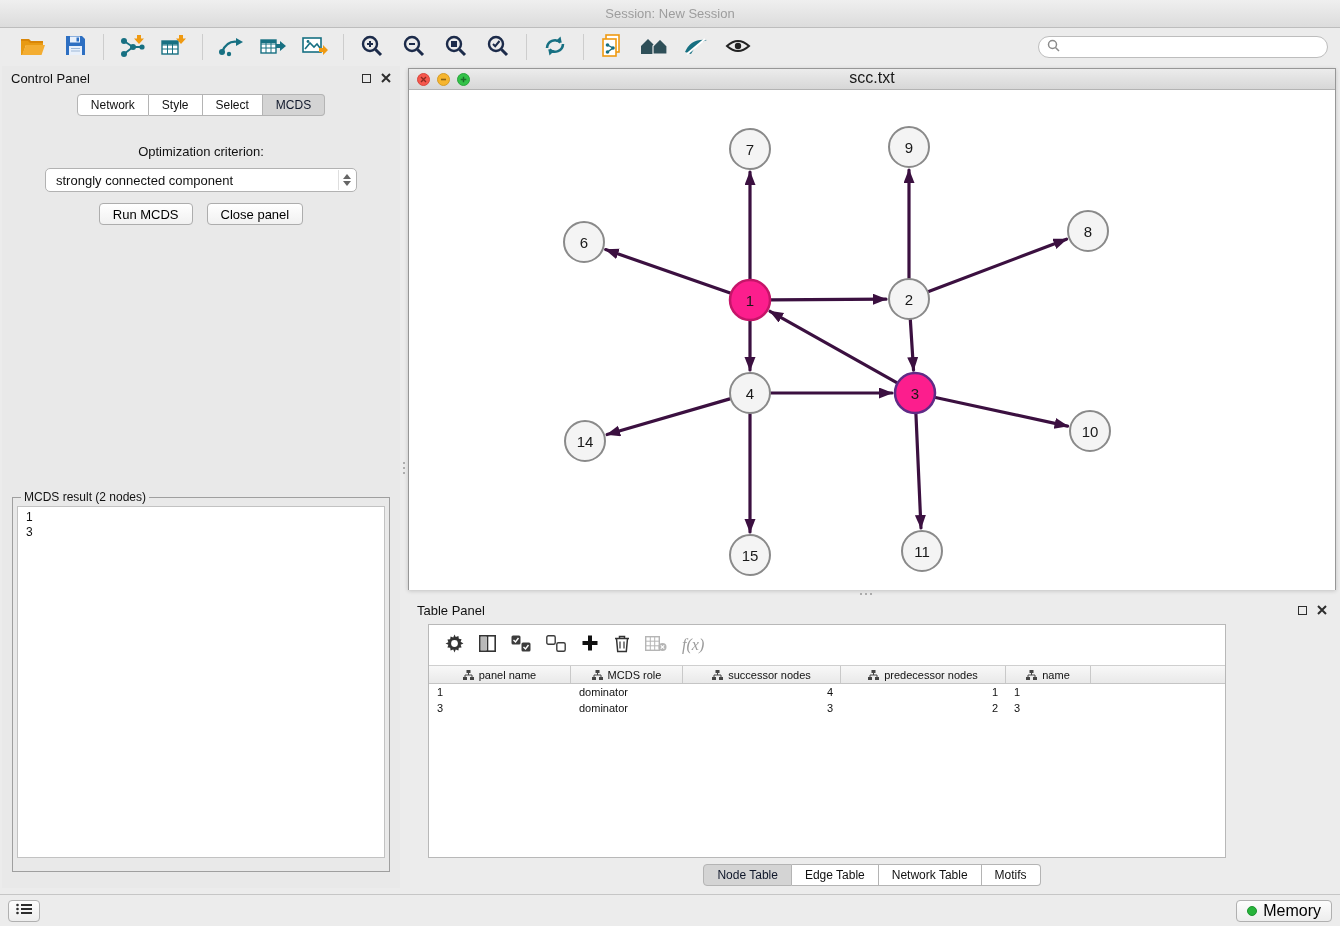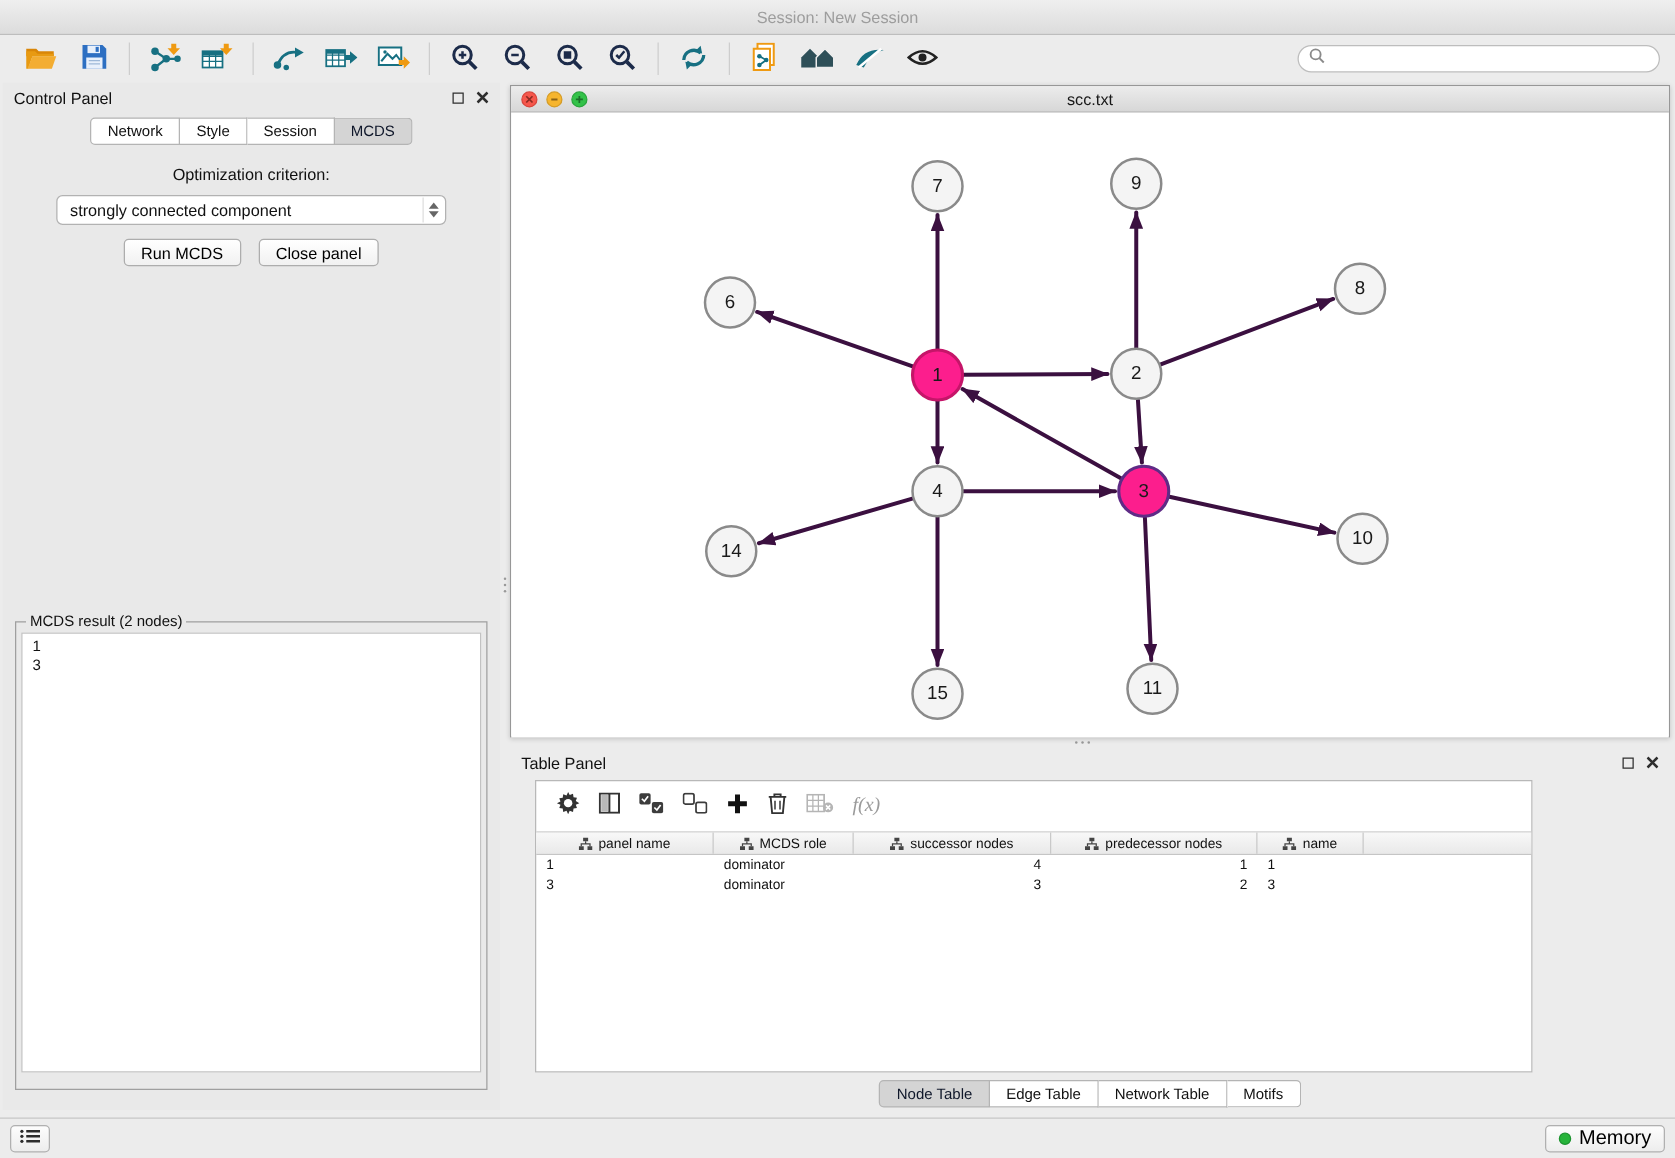--- a/index.html
+++ b/index.html
@@ -20,39 +20,39 @@
 
   
   .control-panel{position:absolute;left:2px;top:66px;width:398px;height:822px;background:#e9e9e9}
   .panel-header{height:24px;display:flex;align-items:center;padding:0 9px;font-size:13px}
   .panel-btns{margin-left:auto;display:flex;gap:10px;align-items:center}
   .seg-tabs{display:flex;justify-content:center;margin:4px 0 0}
   .seg-tab{font-size:12px;padding:3px 13px;background:#fff;border:1px solid #b4b4b4;border-left:none;cursor:default}
   .seg-tab:first-child{border-left:1px solid #b4b4b4;border-radius:4px 0 0 4px}
   .seg-tab:last-child{border-radius:0 4px 4px 0}
   .seg-active{background:#d4d4d4;color:#0f172a}
-  .opt-label{text-align:center;font-size:13px;margin-top:16px}
+  .opt-label{text-align:center;font-size:13px;margin-top:28px}
   .dropdown{position:relative;margin:9px auto 0;width:312px;height:24px;background:#fff;border:1px solid #b2b2b2;
     border-radius:5px;font-size:13px;display:flex;align-items:center;padding:0 26px 0 10px}
   .dd-control{position:absolute;right:1px;top:1px;bottom:1px;width:17px;display:flex;flex-direction:column;
     align-items:center;justify-content:center;gap:2px;border-left:1px solid #dedede}
   .dd-up{width:0;height:0;border-left:4px solid transparent;border-right:4px solid transparent;border-bottom:5px solid #666}
   .dd-down{width:0;height:0;border-left:4px solid transparent;border-right:4px solid transparent;border-top:5px solid #666}
   .btn-row{display:flex;justify-content:center;gap:14px;margin-top:11px}
   .mac-btn{height:22px;padding:0 13px;background:linear-gradient(#ffffff,#f1f1f1);border:1px solid #adadad;
     border-radius:4px;font-size:13px;font-family:"Liberation Sans",sans-serif}
   .result-box{position:absolute;left:10px;top:424px;width:378px;height:382px;border:1px solid #9f9f9f;padding:2px 4px 6px}
   .result-box legend{font-size:12px;padding:0 3px;margin-left:4px}
   .result-list{width:100%;height:352px;background:#fff;border:1px solid #c2c2c2;font-size:12px;padding:3px 8px;line-height:15px}
 
   
   .net-window{position:absolute;left:408px;top:68px;width:928px;height:522px;background:#fff;border:1px solid #979797;
     box-shadow:0 1px 4px rgba(0,0,0,.18)}
   .net-titlebar{height:21px;background:linear-gradient(#ececec,#d7d7d7);border-bottom:1px solid #b3b3b3;position:relative;
-    display:flex;align-items:center;justify-content:center;font-size:13px;color:#181818}
+    display:flex;justify-content:center;font-size:16px;color:#181818}
   .traffic{position:absolute;left:8px;top:4px;display:flex;gap:7px}
   .light{width:13px;height:13px;border-radius:50%;display:flex;align-items:center;justify-content:center}
   .l-red{background:#f6574c;border:1px solid #d8463d}
   .l-yellow{background:#f6b52e;border:1px solid #d59c26}
   .l-green{background:#33c249;border:1px solid #2aa53d}
   .net-canvas{width:926px;height:500px;background:#fff}
   .net-canvas svg text{font-family:"Liberation Sans",sans-serif}
 
   
   .table-panel{position:absolute;left:408px;top:598px;width:928px;height:290px}
@@ -274,21 +274,21 @@
       <span>
         <svg width="10" height="10" viewBox="0 0 10 10">
             <path d="M1 1 L9 9 M9 1 L1 9" stroke="#2e2e2e" stroke-width="2"></path>
           </svg>
       </span>
     </span>
   </div>
   <div class="seg-tabs">
       <div class="seg-tab">Network</div>
       <div class="seg-tab">Style</div>
-      <div class="seg-tab">Session</div>
+      <div class="seg-tab">Select</div>
       <div class="seg-tab seg-active">MCDS</div>
     </div>
   <div class="opt-label">Optimization criterion:</div>
   <div class="dropdown">
     <span>strongly connected component</span>
     <span class="dd-control">
         <span class="dd-up"></span>
         <span class="dd-down"></span>
       </span>
   </div>

